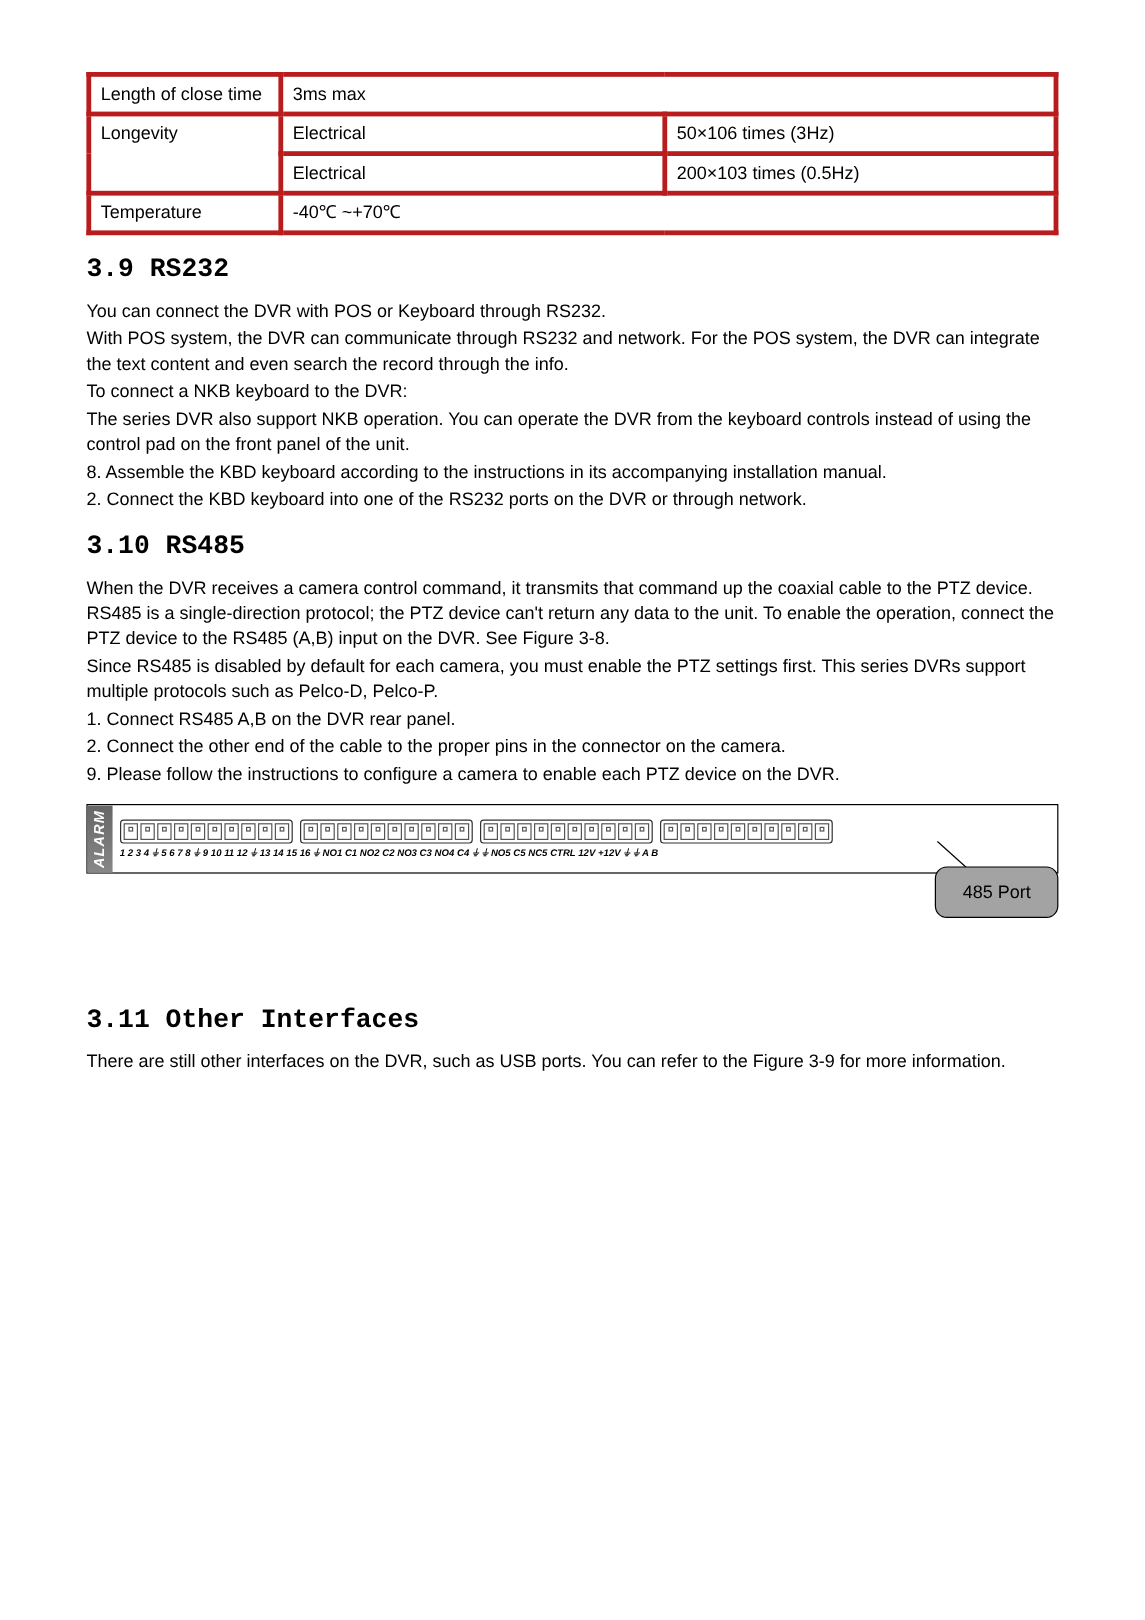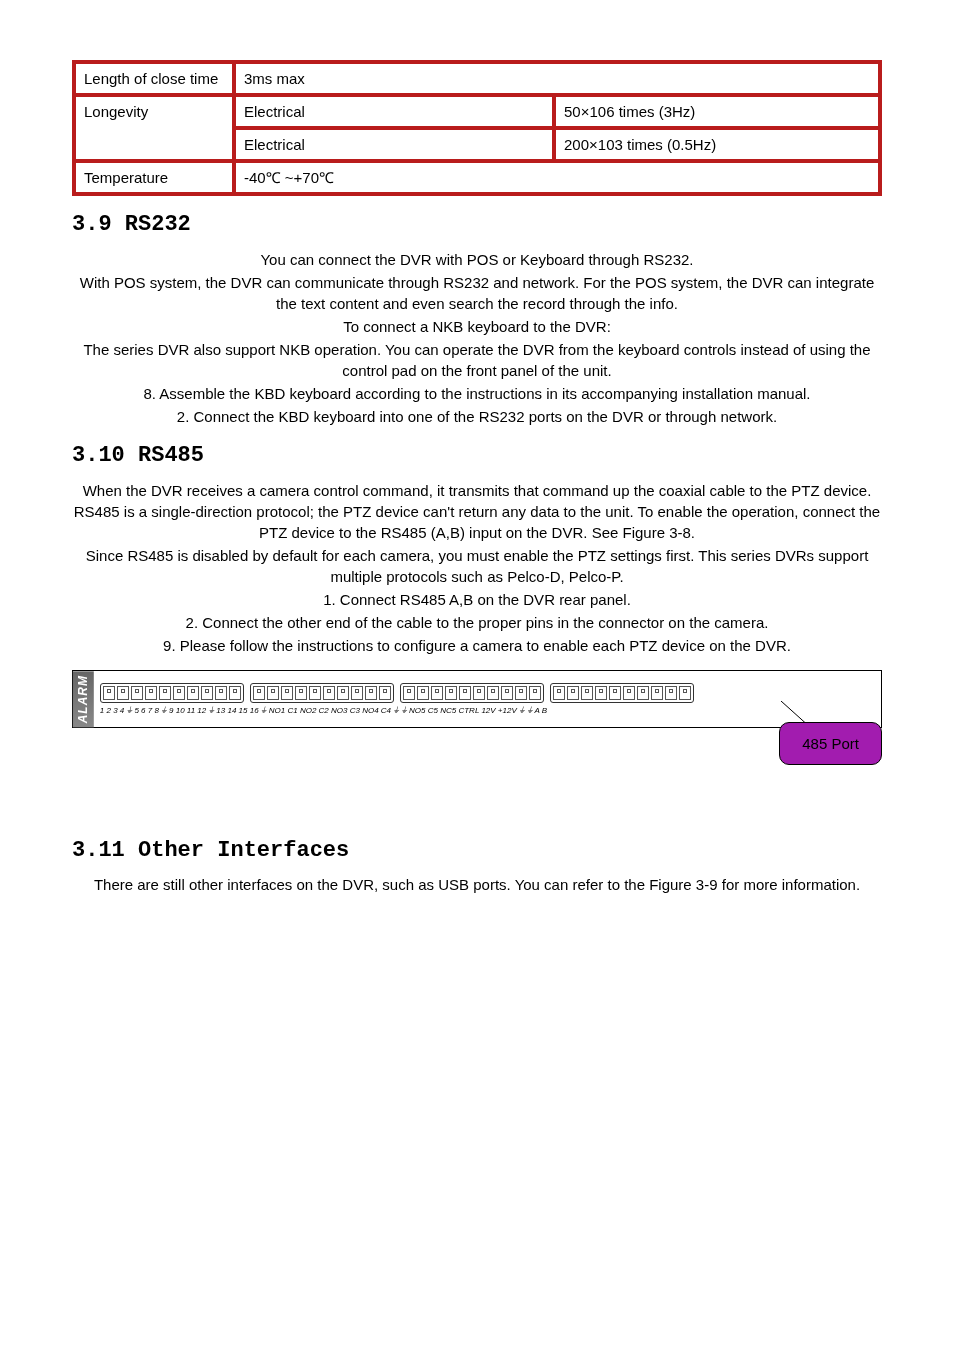--- a/index.html
+++ b/index.html
@@ -25,21 +25,20 @@
     vertical-align: top;
   }
   h2 {
     font-size: 22px;
     font-weight: bold;
     margin: 14px 0 8px 0;
     font-family: Liberation Mono, monospace;
   }
   p {
     margin: 0 0 2px 0;
-    text-align: center;
   }
   .para-block {
     margin-bottom: 10px;
   }
   .figure-wrap {
     margin-top: 14px;
   }
   .alarm-strip {
     display: flex;
     align-items: center;
@@ -88,21 +87,21 @@
     content: "";
     position: absolute;
     top: 2px; left: 3px;
     width: 4px; height: 4px;
     border: 1px solid #555;
     box-sizing: border-box;
   }
   .term-labels {
     font-size: 8px;
     font-style: italic;
-    font-weight: normal;
+    font-weight: bold;
     letter-spacing: 0;
     margin-top: 2px;
     white-space: nowrap;
   }
   .callout-line {
     position: absolute;
     right: 40px;
     top: 22px;
     width: 70px;
     height: 50px;
@@ -114,21 +113,21 @@
     font-size: 14px;
   }
   .port-box {
     border: 1px solid #000;
     border-radius: 10px;
     padding: 10px 22px;
     font-size: 15px;
     position: absolute;
     right: 0;
     top: 52px;
-    background: #a21caf;
+    background: #a3a3a3;
   }
   .figure-outer {
     position: relative;
     min-height: 110px;
   }
 </style>
 </head>
 <body>
 
 <table class="spec">

